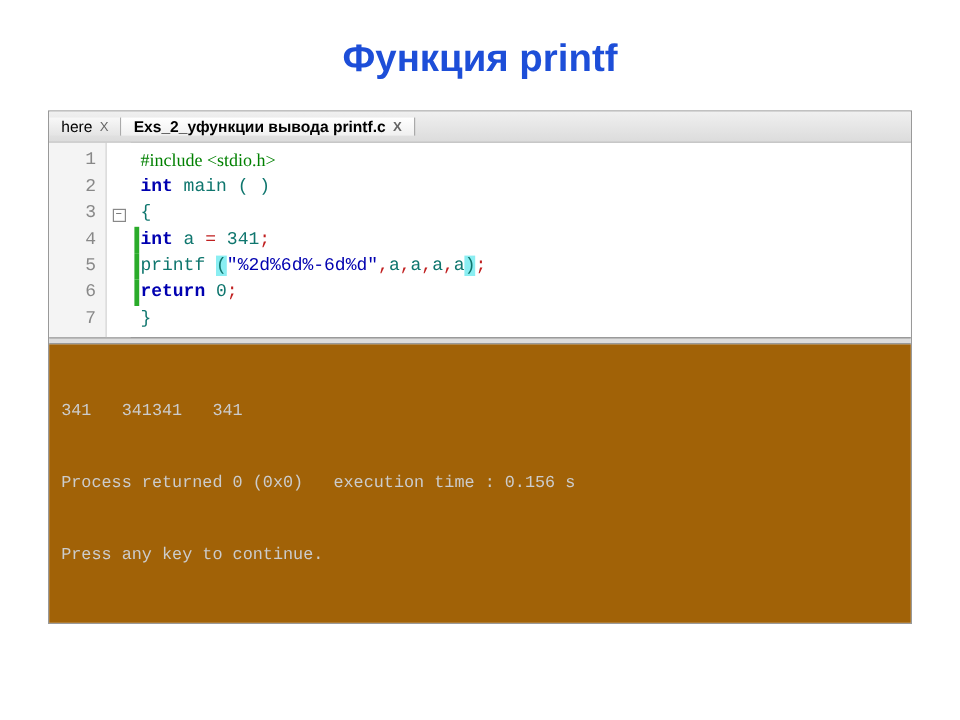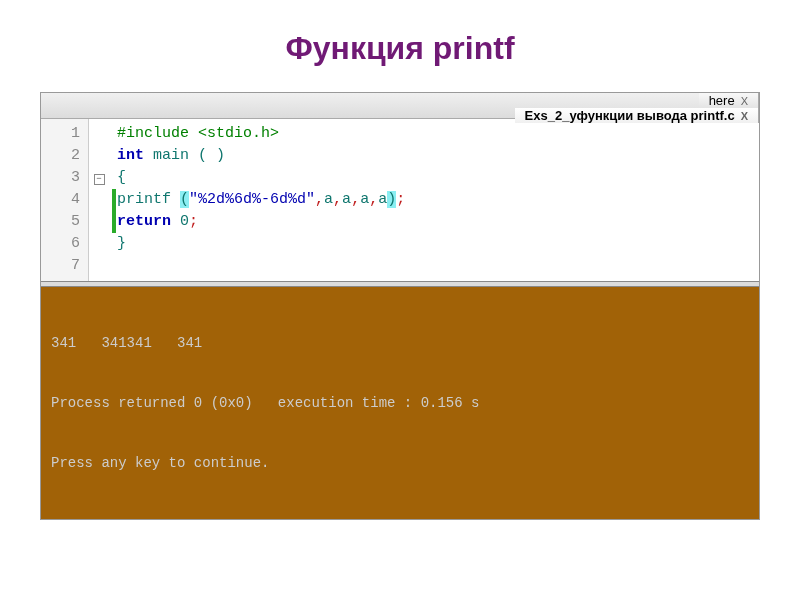--- a/index.html
+++ b/index.html
@@ -9,37 +9,36 @@
       background: #fff;
       font-family: Arial, sans-serif;
       overflow: hidden;
     }
     .slide {
       width: 100%;
       height: 100%;
       padding: 30px 40px;
     }
     .title {
-      color: #701a75;
+      color: #1d4ed8;
       font-size: 32px;
       font-weight: bold;
       text-align: center;
       margin-bottom: 25px;
     }
     .ide-container {
       border: 1px solid #999;
       background: #fff;
     }
     .tabs {
       display: flex;
       background: linear-gradient(#f0f0f0, #dcdcdc);
       border-bottom: 1px solid #aaa;
       height: 26px;
-      align-items: flex-end;
-      flex-direction: column;
+      align-items: center;
     }
     .tab {
       display: flex;
       align-items: center;
       padding: 0 10px;
       font-size: 13px;
       font-family: Tahoma, sans-serif;
       border-right: 1px solid #aaa;
       background: linear-gradient(#f8f8f8, #e4e4e4);
       gap: 6px;
@@ -105,21 +104,21 @@
       position: relative;
     }
     .change-bar {
       position: absolute;
       left: -5px;
       top: 0;
       bottom: 0;
       width: 4px;
       background: #2aab2a;
     }
-    .c-green { color: #008000; }
+    .c-green { color: #008000; font-family: Liberation Serif, serif; }
     .c-blue { color: #0000b0; font-weight: bold; }
     .c-str { color: #0000b0; }
     .c-punct { color: #c02020; }
     .c-black { color: #0f766e; }
     .hl-cyan { background: #8aeef2; }
     .console {
       background: #a16207;
       color: #ccc;
       font-family: "Courier New", monospace;
       font-size: 14px;
@@ -168,20 +167,21 @@
         <div><span class="fold-box">−</span></div>
         <div></div>
         <div></div>
         <div></div>
         <div></div>
       </div>
       <div class="code-lines">
         <div class="code-line"><span class="c-green">#include </span><span class="c-green">&lt;stdio.h&gt;</span></div>
         <div class="code-line"><span class="c-blue">int</span><span class="c-black"> main </span><span class="c-black">( )</span></div>
         <div class="code-line"><span class="c-black">{</span></div>
+        <div class="code-line"><span class="change-bar"></span><span class="c-blue">int</span><span class="c-black"> a </span><span class="c-punct">=</span><span class="c-black"> 341</span><span class="c-punct">;</span></div>
         <div class="code-line"><span class="change-bar"></span><span class="c-black">printf </span><span class="hl-cyan c-black">(</span><span class="c-str">"%2d%6d%-6d%d"</span><span class="c-punct">,</span><span class="c-black">a</span><span class="c-punct">,</span><span class="c-black">a</span><span class="c-punct">,</span><span class="c-black">a</span><span class="c-punct">,</span><span class="c-black">a</span><span class="hl-cyan c-black">)</span><span class="c-punct">;</span></div>
         <div class="code-line"><span class="change-bar"></span><span class="c-blue">return</span><span class="c-black"> 0</span><span class="c-punct">;</span></div>
         <div class="code-line"><span class="c-black">}</span></div>
       </div>
     </div>
 
     <div class="gap"></div>
 
     <div class="console">
       <div>341   341341   341</div>

